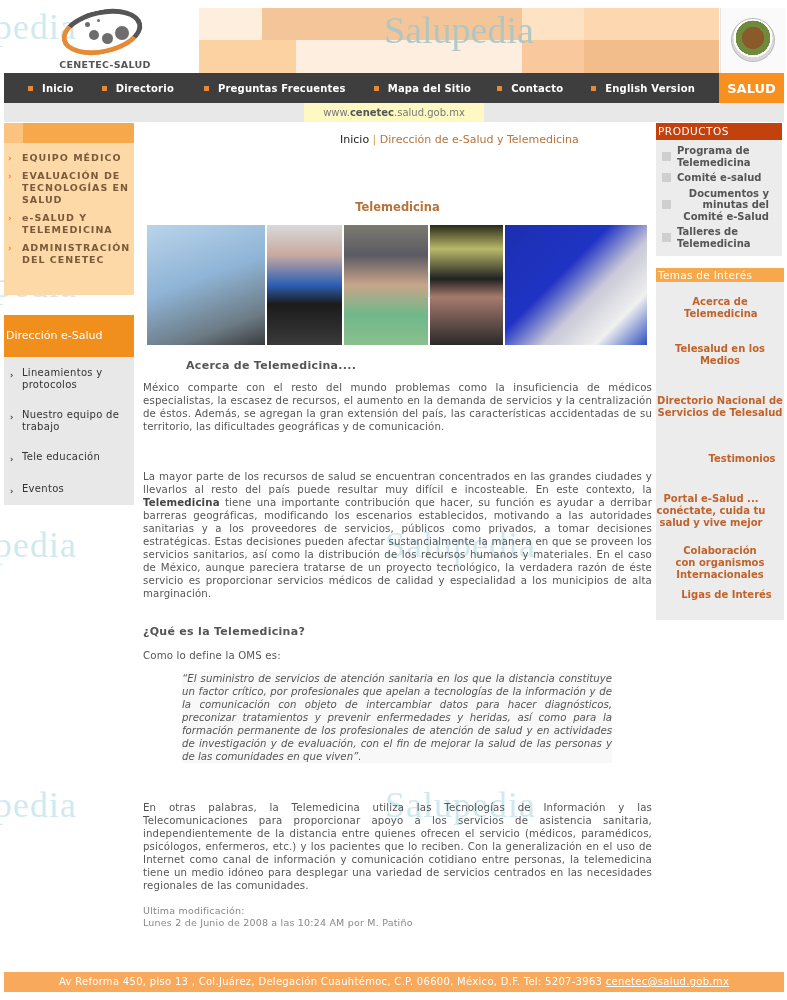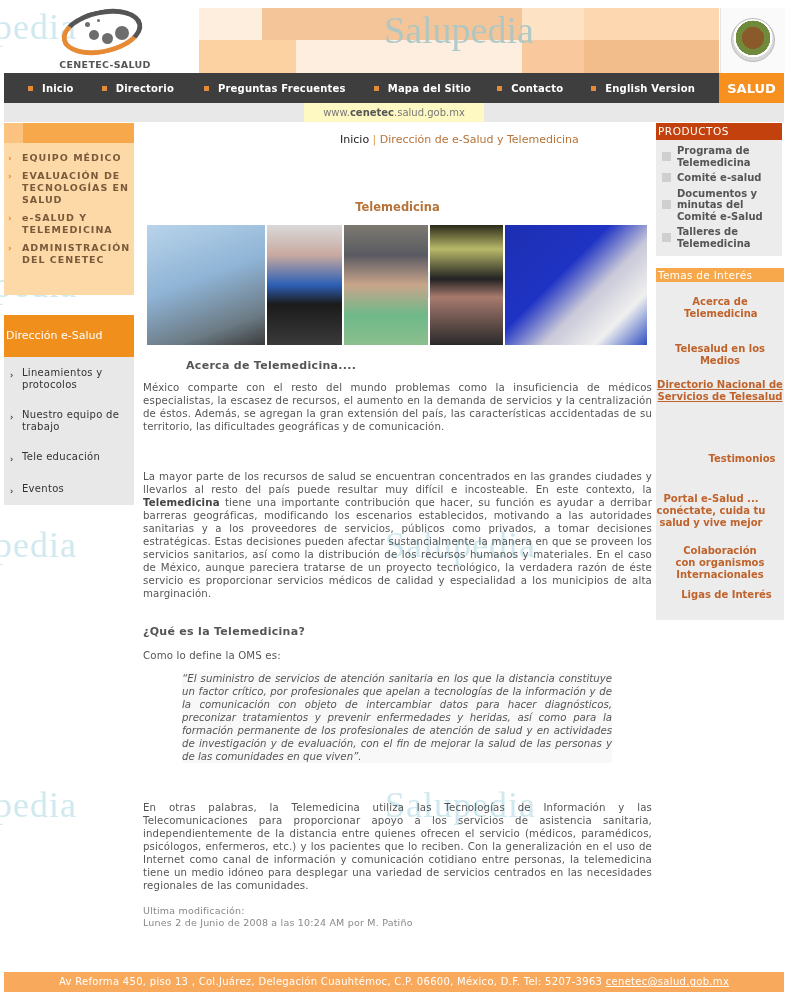--- a/index.html
+++ b/index.html
@@ -218,32 +218,32 @@
   <div class="rsb-prod-item">
     <span class="sq"></span>
     <span class="lbl" style="width:80px;">Programa de Telemedicina</span>
   </div>
   <div class="rsb-prod-item">
     <span class="sq"></span>
     <span class="lbl">Comité e-salud</span>
   </div>
   <div class="rsb-prod-item">
     <span class="sq"></span>
-    <span class="lbl" style="width:92px;">Documentos y minutas del Comité e-Salud</span>
+    <span class="lbl" style="width:92px;text-align:right;">Documentos y minutas del Comité e-Salud</span>
   </div>
   <div class="rsb-prod-item">
     <span class="sq"></span>
     <span class="lbl" style="width:80px;">Talleres de Telemedicina</span>
   </div>
 </div>
 <div class="rsb-temas-h">Temas de Interés</div>
 <div class="rsb-temas">
   <div class="rsb-temas-item" style="top:14px;padding:0 28px;">Acerca de Telemedicina</div>
   <div class="rsb-temas-item" style="top:61px;padding:0 14px;">Telesalud en los Medios</div>
-  <div class="rsb-temas-item" style="top:97px;text-decoration:underline;">Directorio Nacional de Servicios de Telesalud</div>
+  <div class="rsb-temas-item" style="top:113px;">Directorio Nacional de Servicios de Telesalud</div>
   <div class="rsb-temas-item" style="top:171px;padding-left:44px;">Testimonios</div>
   <div class="rsb-temas-item" style="top:211px;padding:0 18px 0 0;">Portal e-Salud ... conéctate, cuida tu salud y vive mejor</div>
   <div class="rsb-temas-item" style="top:263px;padding:0 16px;">Colaboración con organismos Internacionales</div>
   <div class="rsb-temas-item" style="top:307px;padding-left:13px;">Ligas de Interés</div>
 </div>
 
 <div class="footer">
   <span>Av Reforma 450, piso 13 , Col.Juárez, Delegación Cuauhtémoc, C.P. 06600, México, D.F. Tel: 5207-3963 </span><a>cenetec@salud.gob.mx</a>
 </div>
 

